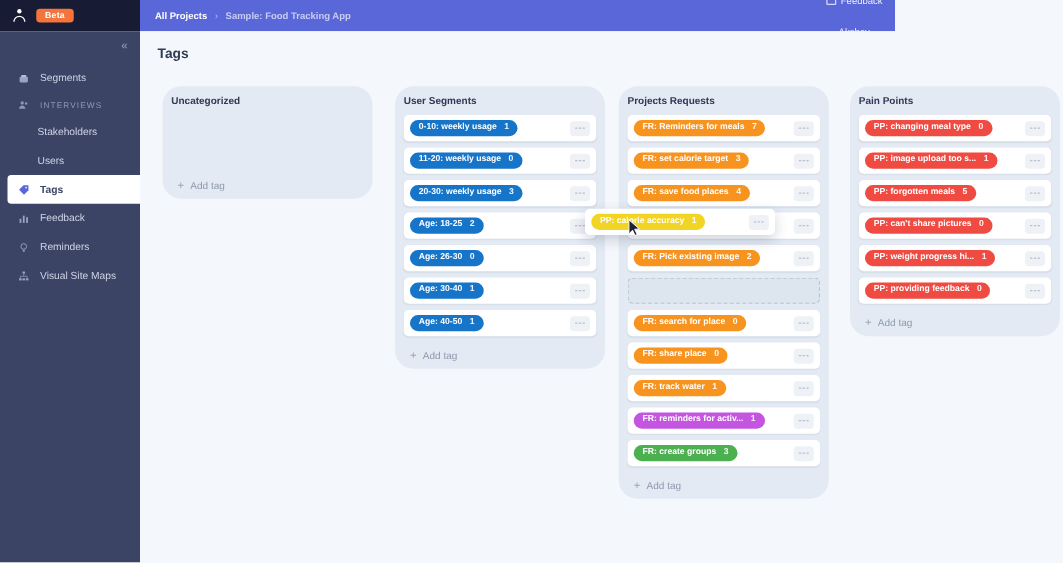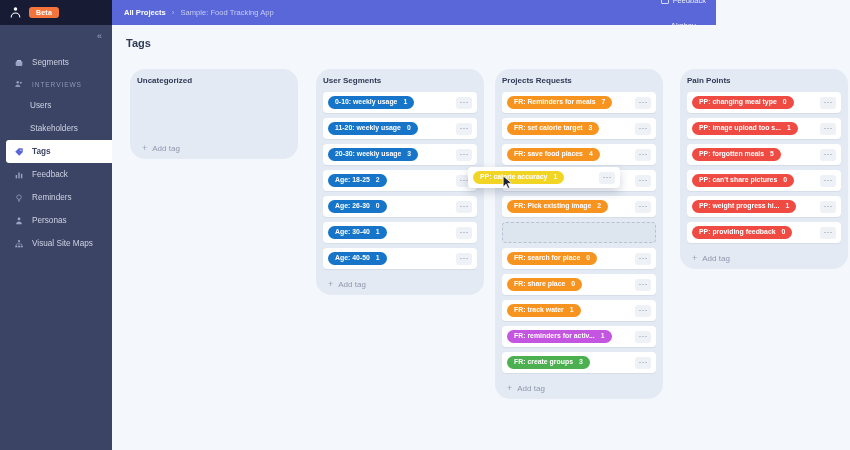--- a/index.html
+++ b/index.html
@@ -23,21 +23,21 @@
     padding: 2px 7px; border-radius: 3px; letter-spacing: .2px; line-height: 1;
   }
 
   
   .topbar {
     position: absolute; left: 112px; top: 0; right: 0; height: 25px;
     background: #5a67d8; display: flex; align-items: center;
     padding: 0 10px 0 12px; color: #fff;
   }
   .crumb { font-size: 7.6px; font-weight: bold; color: #ffffff; }
-  .crumb.dim { color: #c6ccf2; font-weight: normal; }
+  .crumb.dim { color: #c6ccf2; font-weight: bold; }
   .crumb-sep { color: #b4bcee; font-size: 8px; margin: 0 6px; }
   .topbar-right { margin-left: auto; display: flex; align-items: center; gap: 16px; flex-direction: column; }
   .tb-item { font-size: 7.6px; color: #eceefb; display: flex; align-items: center; gap: 4px; }
   .fb-icon { width: 8px; height: 7px; border: 1px solid #d5d9f5; border-radius: 1px; display: inline-block; }
 
   
   .sidebar {
     position: absolute; left: 0; top: 25px; width: 112px; bottom: 0;
     background: #3b4465;
   }
@@ -156,25 +156,25 @@
       <div class="nav-item section">
         <svg class="nav-ico" viewBox="0 0 24 24">
           <circle cx="9" cy="8" r="3.2" fill="#8e97b7"></circle>
           <circle cx="16.5" cy="9" r="2.4" fill="#8e97b7"></circle>
           <path d="M3 19c0-3.3 2.7-6 6-6s6 2.7 6 6" fill="#8e97b7"></path>
         </svg>
         <span>INTERVIEWS</span>
       </div>
 
       <div class="nav-item sub">
+        <span>Stakeholders</span>
+      </div>
+
+      <div class="nav-item sub">
         <span>Users</span>
-      </div>
-
-      <div class="nav-item sub">
-        <span>Stakeholders</span>
       </div>
 
       <div class="nav-item active">
         <svg class="nav-ico" viewBox="0 0 24 24">
           <path d="M3 11.5L11.5 3H20a1 1 0 011 1v8.5L12.5 21z" fill="#5a67d8"></path>
           <circle cx="16.5" cy="7.5" r="1.6" fill="#ffffff"></circle>
         </svg>
         <span>Tags</span>
       </div>
 
@@ -189,27 +189,20 @@
 
       <div class="nav-item">
         <svg class="nav-ico" viewBox="0 0 24 24">
           <circle cx="12" cy="10" r="5.4" fill="none" stroke="#9aa3c4" stroke-width="1.8"></circle>
           <rect x="9.6" y="16.4" width="4.8" height="1.8" fill="#9aa3c4"></rect>
           <rect x="10.4" y="19" width="3.2" height="1.6" fill="#9aa3c4"></rect>
         </svg>
         <span>Reminders</span>
       </div>
 
-      <div class="nav-item">
-        <svg class="nav-ico" viewBox="0 0 24 24">
-          <circle cx="12" cy="7" r="3.4" fill="#9aa3c4"></circle>
-          <path d="M5 20c0-3.9 3.1-7 7-7s7 3.1 7 7" fill="#9aa3c4"></path>
-        </svg>
-        <span>Personas</span>
-      </div>
 
       <div class="nav-item">
         <svg class="nav-ico" viewBox="0 0 24 24">
           <rect x="9.5" y="3" width="5" height="4" fill="#9aa3c4"></rect>
           <rect x="3" y="16" width="5" height="4" fill="#9aa3c4"></rect>
           <rect x="9.5" y="16" width="5" height="4" fill="#9aa3c4"></rect>
           <rect x="16" y="16" width="5" height="4" fill="#9aa3c4"></rect>
           <path d="M12 7v5M5.5 16v-4h13v4" stroke="#9aa3c4" stroke-width="1.3" fill="none"></path>
         </svg>
         <span>Visual Site Maps</span>

